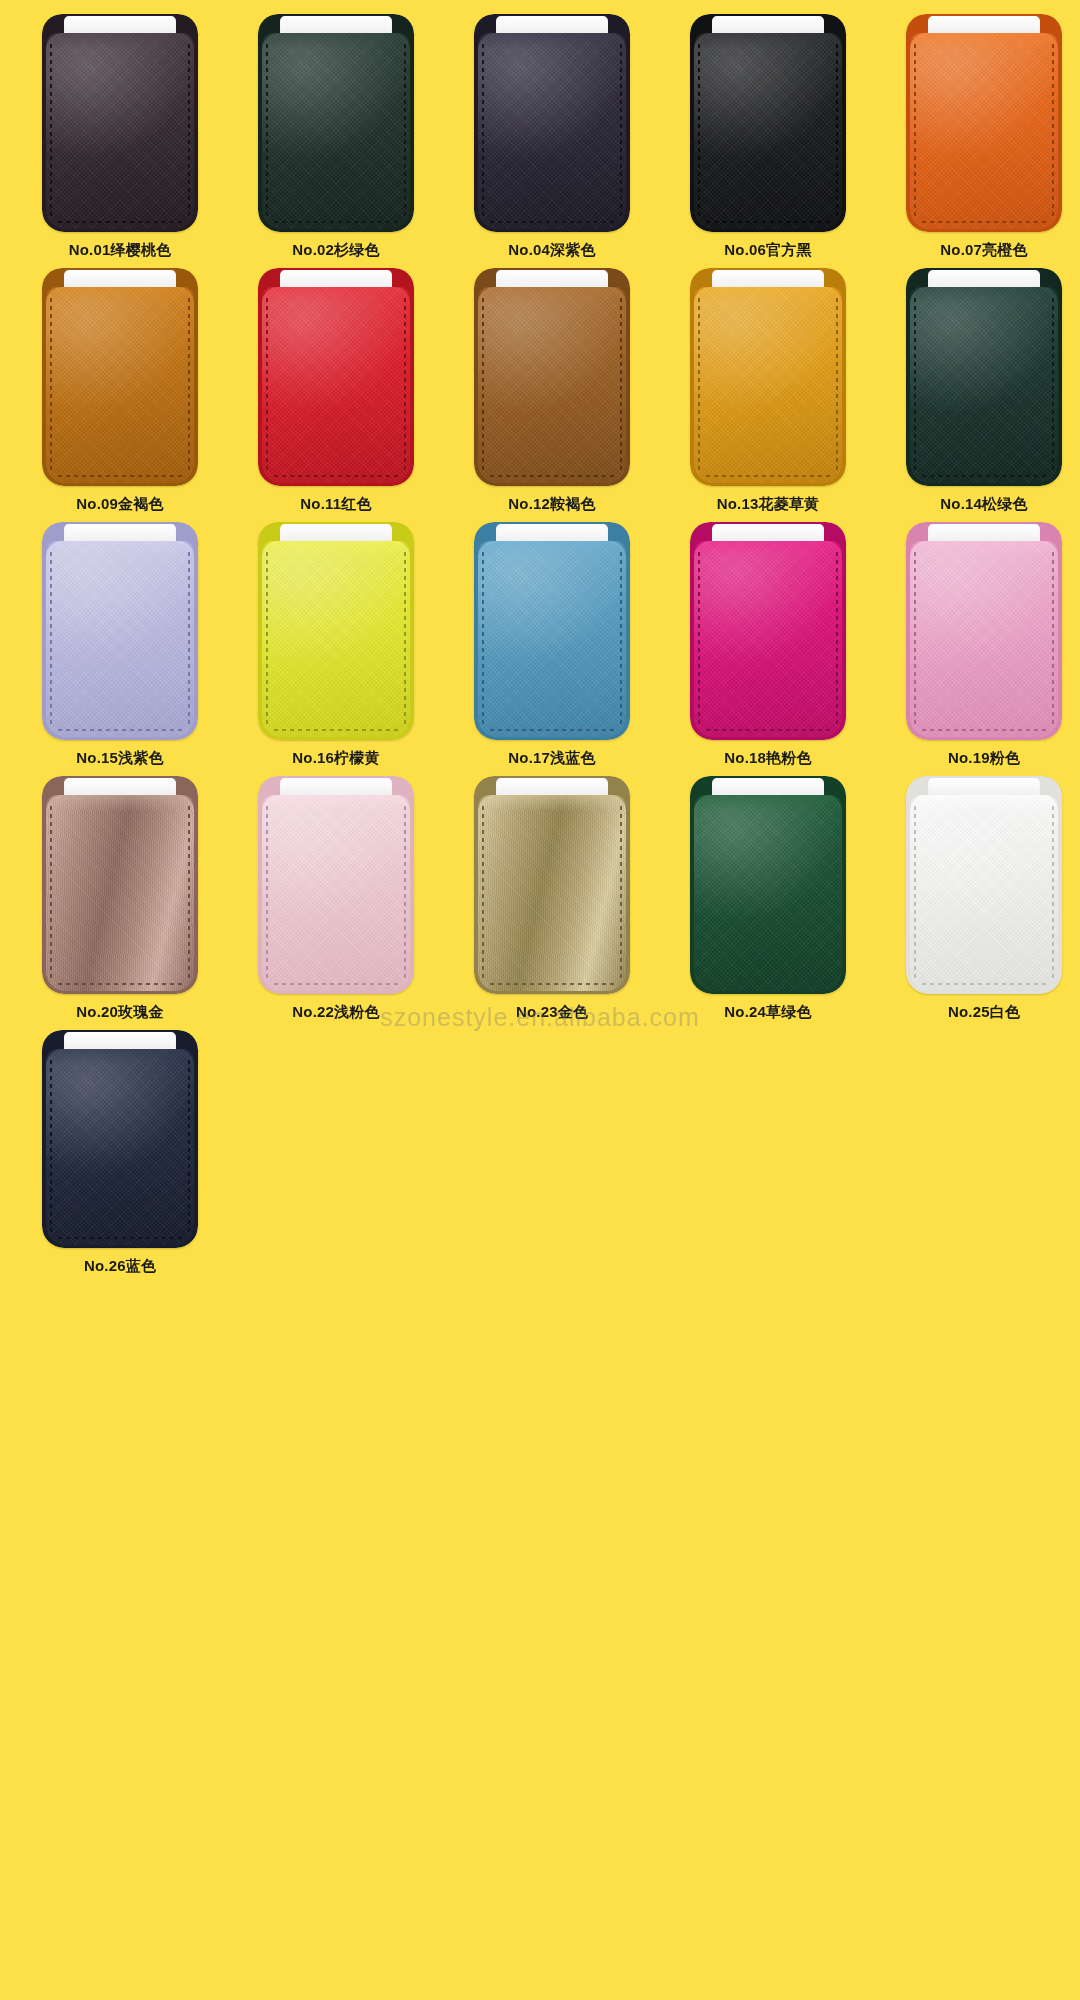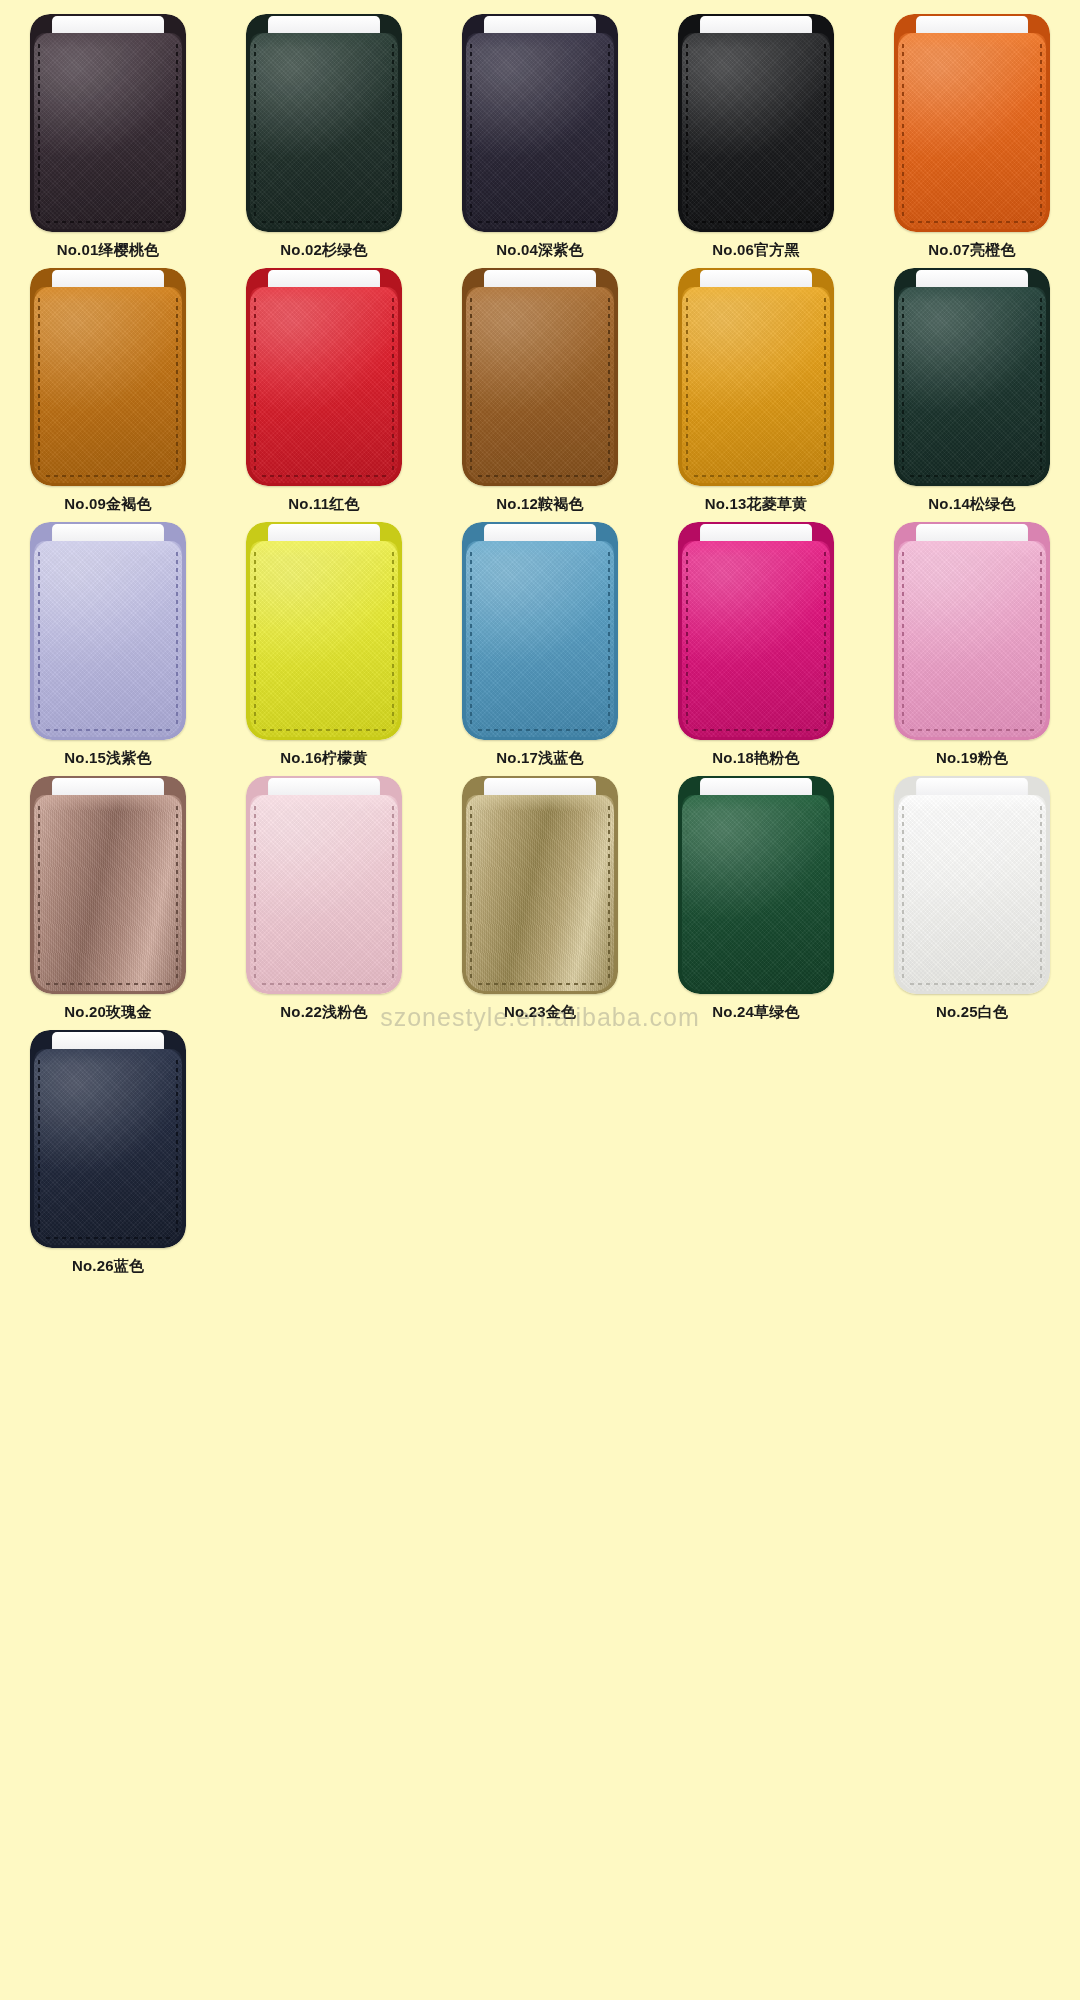--- a/index.html
+++ b/index.html
@@ -7,22 +7,22 @@
     width: 1080px;
     height: 2000px;
     background: #ffffff;
     font-family: "Liberation Sans", "DejaVu Sans", sans-serif;
     overflow: hidden;
   }
   #sheet {
     position: relative;
     width: 1080px;
     height: 2000px;
-    background: #fef9c3;
-    padding: 14px 0 0 0;
+    background: #fde047;
+    padding: 14px 0 0 12px;
   }
   .grid {
     display: grid;
     grid-template-columns: repeat(5, 216px);
     grid-auto-rows: 254px;
     width: 1080px;
   }
   .cell {
     position: relative;
     display: flex;

